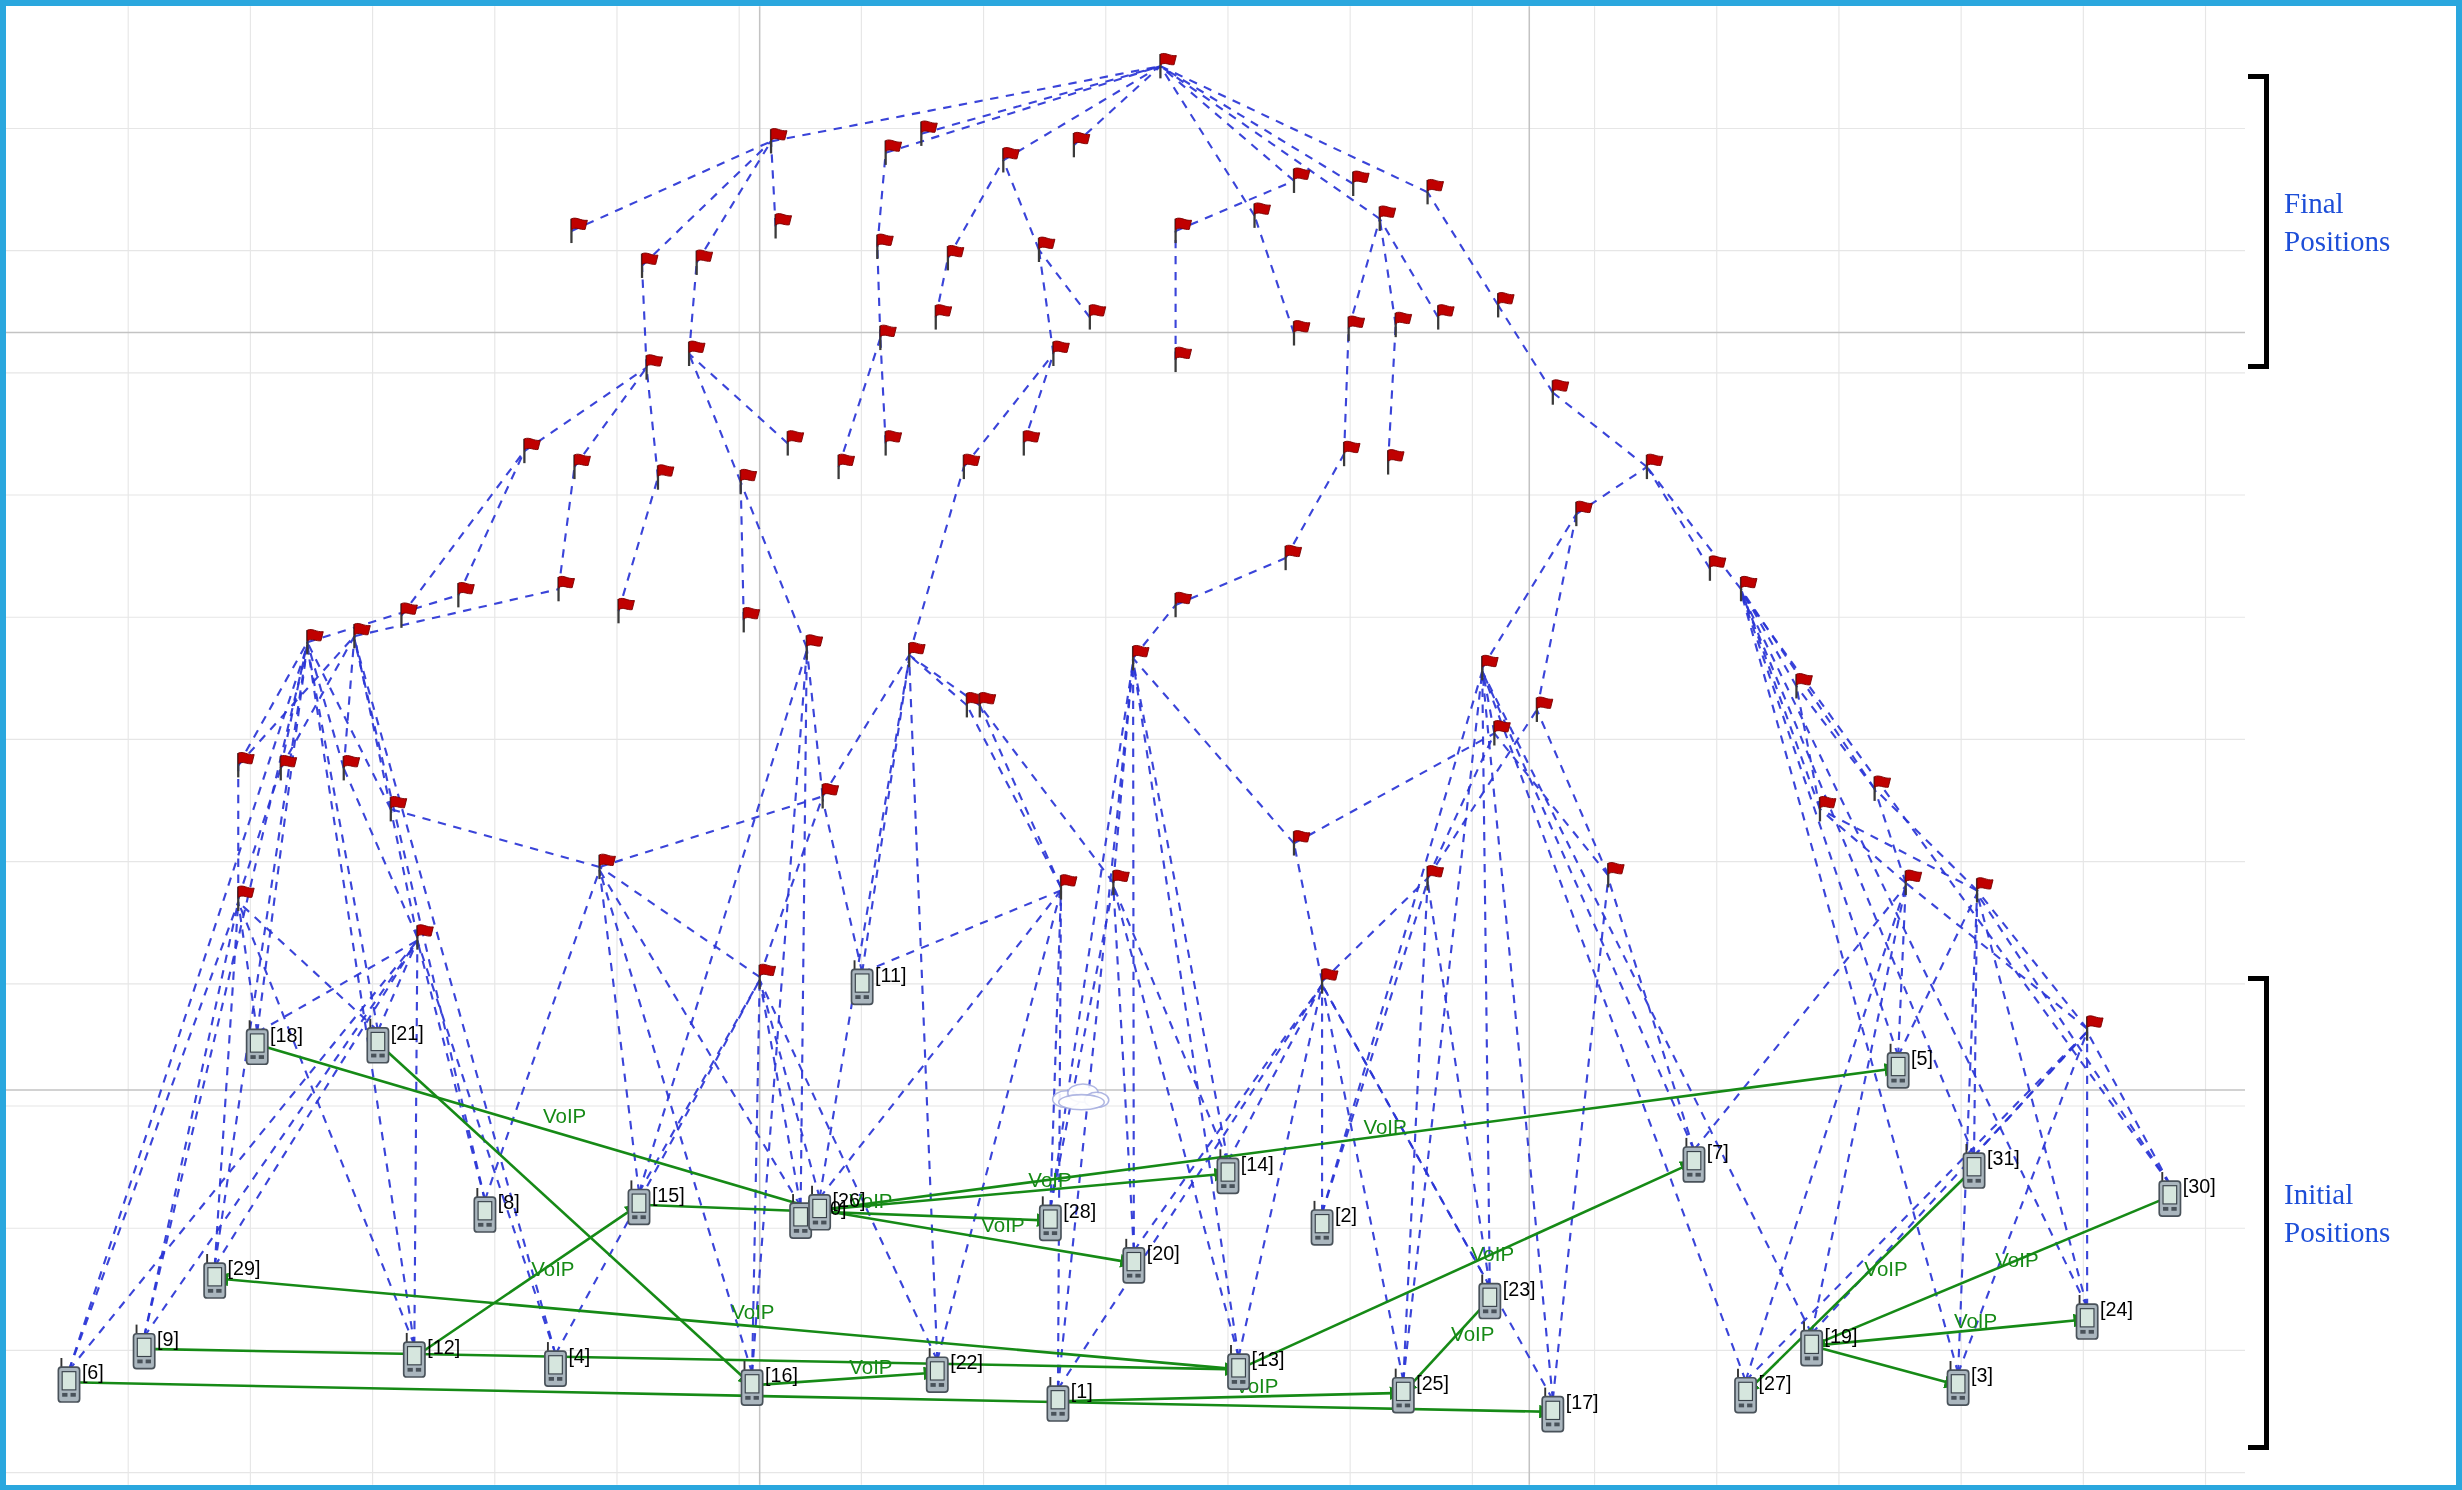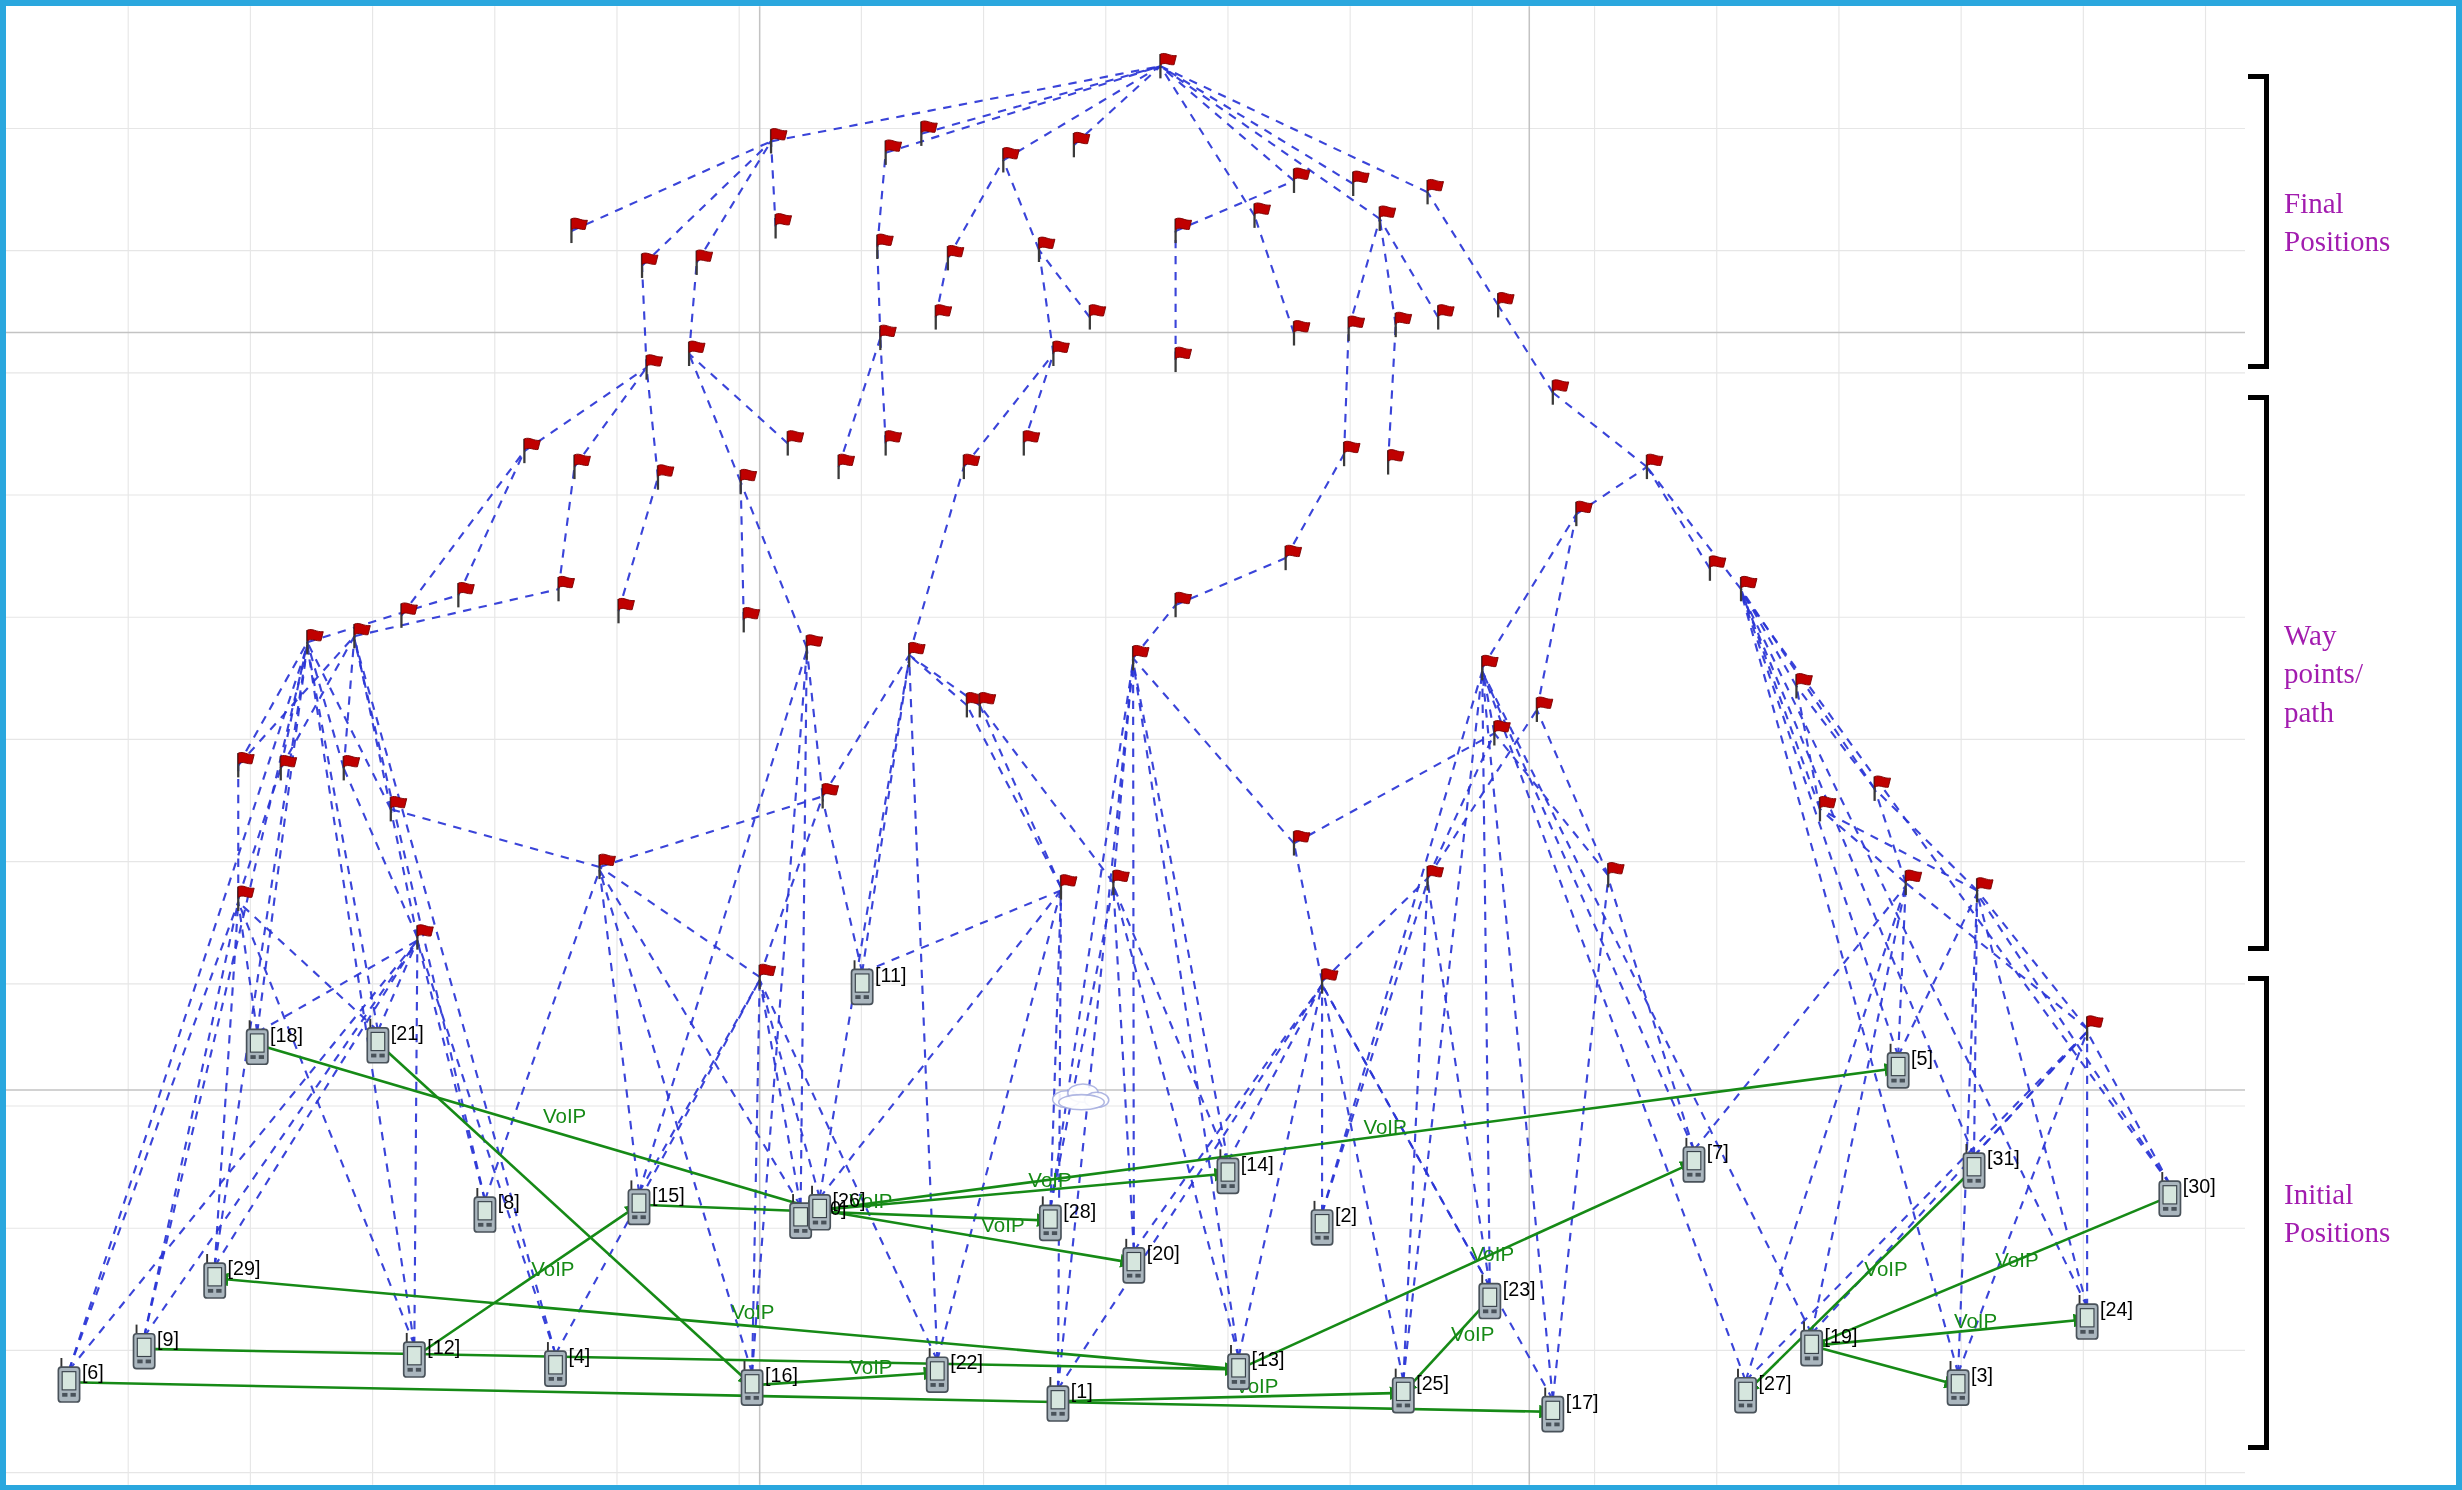--- a/index.html
+++ b/index.html
@@ -22,21 +22,21 @@
     position:absolute;left:3px;top:0;bottom:0;width:21px;
     border-top:5.3px solid #000;
     border-bottom:5.3px solid #000;
     border-right:5.3px solid #000;
     box-sizing:border-box;
   }
   .annot-text{
     position:absolute;left:39px;top:50%;
     transform:translateY(-50%);
     font-family:"Liberation Serif", serif;
-    font-size:29px;line-height:1.32;color:#a21caf;
+    font-size:29px;line-height:1.32;color:#1d4ed8;
     white-space:nowrap;
   }
 </style>
 </head>
 <body>
 
 <div class="figure">
 
   <div class="canvas-wrap">
     <svg id="scene" width="2239" height="1479" viewBox="0 0 2950 1948">
@@ -918,28 +918,20 @@
   <div class="annot-col">
 
     <div class="annot" style="top: 68px; height: 295px;">
       <div class="bracket"></div>
       <div class="annot-text">
         <div>Final</div>
         <div>Positions</div>
       </div>
     </div>
 
-    <div class="annot" style="top: 389px; height: 556px;">
-      <div class="bracket"></div>
-      <div class="annot-text">
-        <div>Way</div>
-        <div>points/</div>
-        <div>path</div>
-      </div>
-    </div>
 
     <div class="annot" style="top: 970px; height: 474px; text-decoration: underline;">
       <div class="bracket"></div>
       <div class="annot-text">
         <div>Initial</div>
         <div>Positions</div>
       </div>
     </div>
 
   </div>

